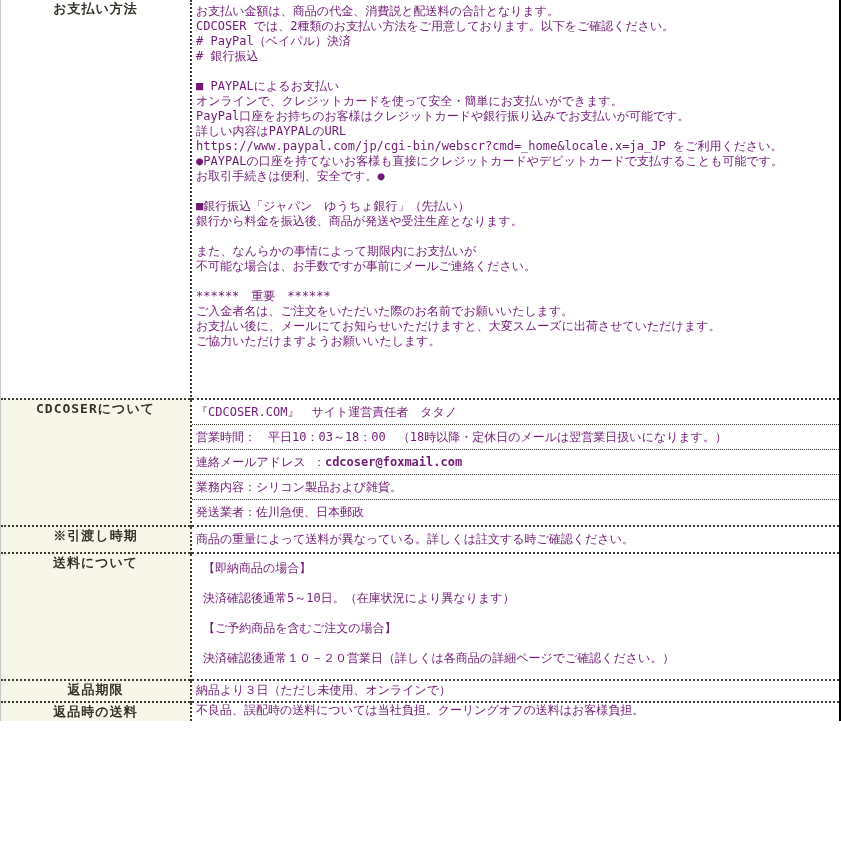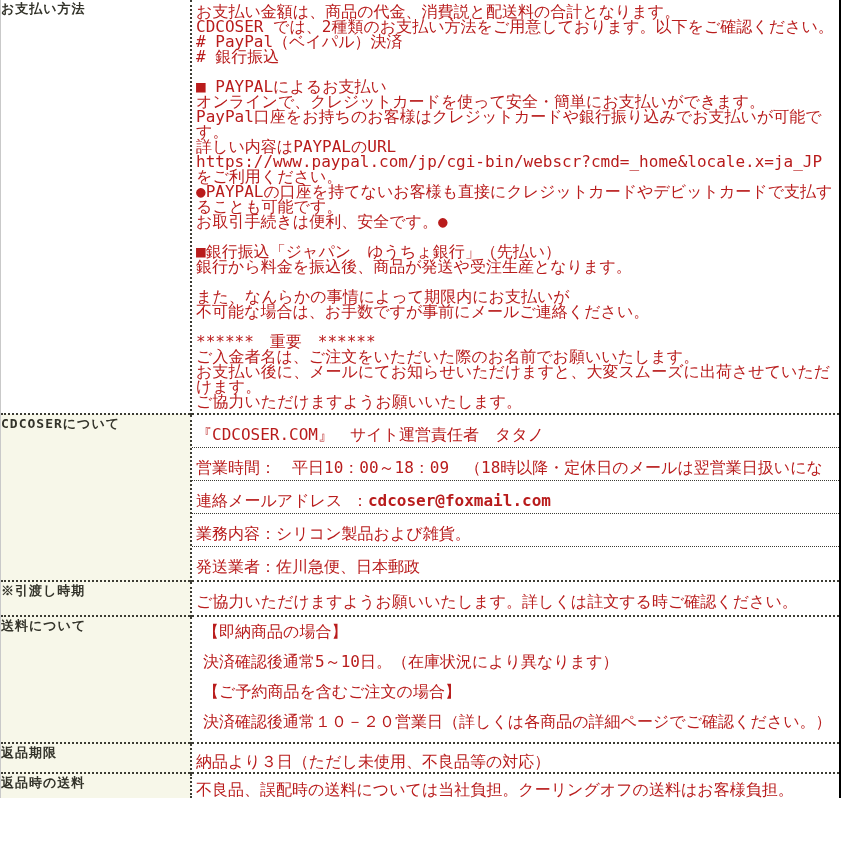--- a/index.html
+++ b/index.html
@@ -14,41 +14,41 @@
   table.info {
     width:100%;
     border-collapse:collapse;
     table-layout:fixed;
   }
   table.info td { vertical-align:top; padding:0; }
   td.label {
     width:189px;
     background:#f7f7e9;
     border-right:2px dotted #3c3c34;
+    text-align:center;
     vertical-align:middle;
     font-weight:bold;
     font-size:13px;
     color:#33332a;
     letter-spacing:1px;
   }
   td.label.white { background:#ffffff; }
   tr.major + tr.major > td { border-top:2px dotted #3c3c34; }
-  td.content { font-size:16px; color:#b91c1c; background:#ffffff; }
+  td.content { font-size:12px; color:#701a75; background:#ffffff; }
   .block {
     white-space:pre-wrap;
     line-height:15px;
     padding:4px 3px 4px 4px;
     word-break:break-all;
   }
   .sub {
     box-sizing:border-box;
     border-bottom:1px dotted #3c3c34;
     padding-left:4px;
     overflow:hidden;
-    margin-top:8px;
   }
   .sub:last-child { border-bottom:none; }
   .sub.h25 { height:25px; line-height:24px; }
   .sub.h20 { height:20px; line-height:19px; }
   .sub.h16 { height:16px; line-height:15px; }
   .sub.wrap2 { line-height:15px; padding:3px 3px 3px 4px; }
   .email { font-weight:bold; }
 </style>
 </head>
 <body>
@@ -83,34 +83,34 @@
 ご入金者名は、ご注文をいただいた際のお名前でお願いいたします。
 お支払い後に、メールにてお知らせいただけますと、大変スムーズに出荷させていただけます。
 ご協力いただけますようお願いいたします。</div>
       </td>
     </tr>
 
     <tr class="major">
       <td class="label">CDCOSERについて</td>
       <td class="content">
         <div class="sub h25">『CDCOSER.COM』　サイト運営責任者　タタノ</div>
-        <div class="sub h25">営業時間：　平日10：00～18：09　（18時以降・定休日のメールは翌営業日扱いになります。）</div>
+        <div class="sub h25">営業時間：　平日10：03～18：00　（18時以降・定休日のメールは翌営業日扱いになります。）</div>
         <div class="sub h25">
           <span>連絡メールアドレス ：</span><span class="email">cdcoser@foxmail.com</span>
         </div>
         <div class="sub h25">業務内容：シリコン製品および雑貨。</div>
         <div class="sub h25">発送業者：佐川急便、日本郵政</div>
       </td>
     </tr>
 
 
     <tr class="major">
       <td class="label">※引渡し時期</td>
       <td class="content">
-        <div class="sub h25">ご協力いただけますようお願いいたします。詳しくは註文する時ご確認ください。</div>
+        <div class="sub h25">商品の重量によって送料が異なっている。詳しくは註文する時ご確認ください。</div>
       </td>
     </tr>
 
 
     <tr class="major">
       <td class="label" style="height:125px;">送料について</td>
       <td class="content">
         <div class="block" style="padding-top:7px;padding-left:11px;">【即納商品の場合】
 
 決済確認後通常5～10日。（在庫状況により異なります）
@@ -118,21 +118,21 @@
 【ご予約商品を含むご注文の場合】
 
 決済確認後通常１０－２０営業日（詳しくは各商品の詳細ページでご確認ください。）</div>
       </td>
     </tr>
 
 
     <tr class="major">
       <td class="label">返品期限</td>
       <td class="content">
-        <div class="sub h20">納品より３日（ただし未使用、不良品等の対応）</div>
+        <div class="sub h20">納品より３日（ただし未使用、オンラインで）</div>
       </td>
     </tr>
 
     <tr class="major">
       <td class="label">返品時の送料</td>
       <td class="content">
         <div class="sub h16">不良品、誤配時の送料については当社負担。クーリングオフの送料はお客様負担。</div>
       </td>
     </tr>
 

